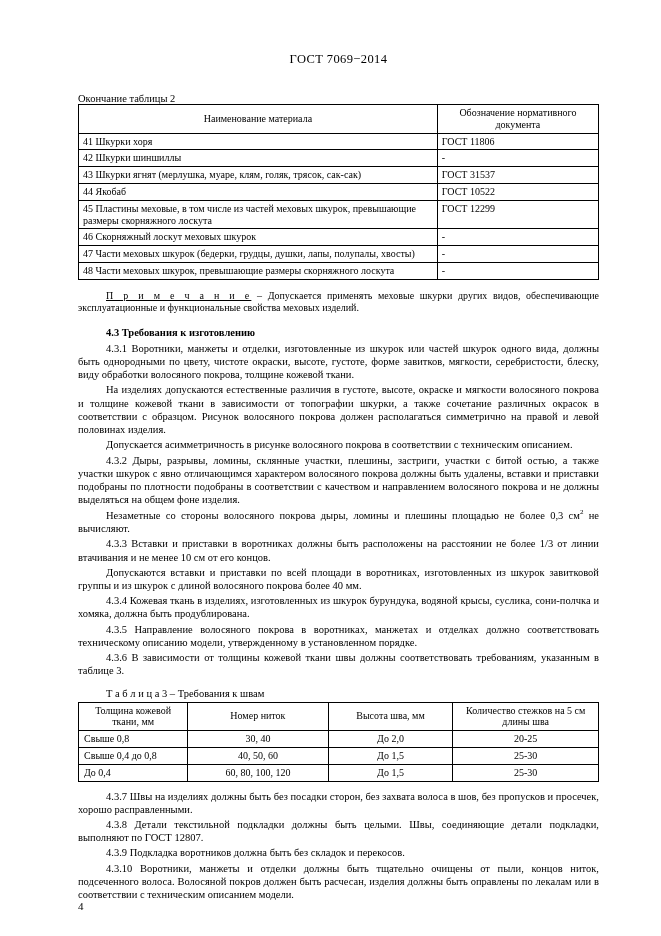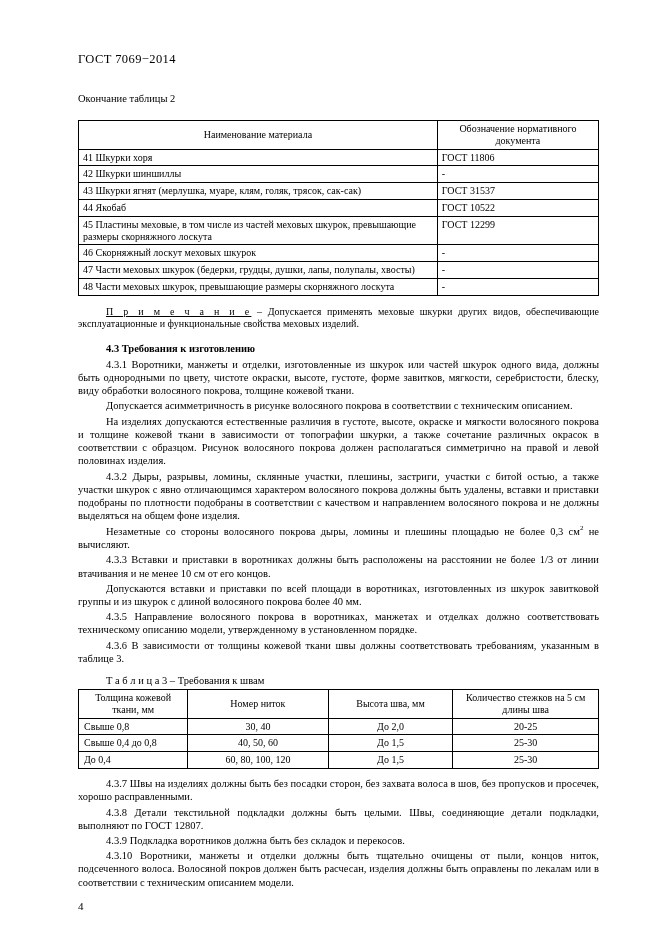--- a/index.html
+++ b/index.html
@@ -19,24 +19,25 @@
     width: 661px;
     height: 936px;
     box-sizing: border-box;
     padding: 52px 62px 0 78px;
   }
   .doc-header {
     font-family: "Liberation Serif", serif;
     font-size: 12.5px;
     letter-spacing: 0.4px;
     margin-bottom: 26px;
+    text-align: center;
   }
   .caption {
     font-size: 10.5px;
-    margin: 0 0 16px 0;
+    margin: 0 0 0 0;
   }
   table.doc-table {
     border-collapse: collapse;
     width: 100%;
     table-layout: fixed;
   }
   table.doc-table td, table.doc-table th {
     border: 1px solid #000;
     font-size: 10px;
     padding: 2px 4px;
@@ -158,26 +159,27 @@
     </tbody>
   </table>
 
   <div class="note">
     <span class="spaced">П р и м е ч а н и е</span><span> – Допускается применять меховые шкурки других видов, обеспечивающие эксплуатационные и функциональные свойства меховых изделий.</span>
   </div>
 
   <div class="section-title">4.3 Требования к изготовлению</div>
 
   <p class="body">4.3.1 Воротники, манжеты и отделки, изготовленные из шкурок или частей шкурок одного вида, должны быть однородными по цвету, чистоте окраски, высоте, густоте, форме завитков, мягкости, серебристости, блеску, виду обработки волосяного покрова, толщине кожевой ткани.</p>
+  <p class="body">На изделиях допускаются естественные различия в густоте, высоте, окраске и мягкости волосяного покрова и толщине кожевой ткани в зависимости от топографии шкурки, а также сочетание различных окрасок в соответствии с образцом. Рисунок волосяного покрова должен располагаться симметрично на правой и левой половинах изделия.</p>
   <p class="body">Допускается асимметричность в рисунке волосяного покрова в соответствии с техническим описанием.</p>
-  <p class="body">На изделиях допускаются естественные различия в густоте, высоте, окраске и мягкости волосяного покрова и толщине кожевой ткани в зависимости от топографии шкурки, а также сочетание различных окрасок в соответствии с образцом. Рисунок волосяного покрова должен располагаться симметрично на правой и левой половинах изделия.</p>
   <p class="body">4.3.2 Дыры, разрывы, ломины, склянные участки, плешины, застриги, участки с битой остью, а также участки шкурок с явно отличающимся характером волосяного покрова должны быть удалены, вставки и приставки подобраны по плотности подобраны в соответствии с качеством и направлением волосяного покрова и не должны выделяться на общем фоне изделия.</p>
   <p class="body"><span>Незаметные со стороны волосяного покрова дыры, ломины и плешины площадью не более 0,3 см</span><sup>2</sup><span> не вычисляют.</span></p>
   <p class="body">4.3.3 Вставки и приставки в воротниках должны быть расположены на расстоянии не более 1/3 от линии втачивания и не менее 10 см от его концов.</p>
   <p class="body">Допускаются вставки и приставки по всей площади в воротниках, изготовленных из шкурок завитковой группы и из шкурок с длиной волосяного покрова более 40 мм.</p>
+  <p class="body">4.3.4 Кожевая ткань в изделиях, изготовленных из шкурок бурундука, водяной крысы, суслика, сони-полчка и хомяка, должна быть продублирована.</p>
   <p class="body">4.3.5 Направление волосяного покрова в воротниках, манжетах и отделках должно соответствовать техническому описанию модели, утвержденному в установленном порядке.</p>
   <p class="body">4.3.6 В зависимости от толщины кожевой ткани швы должны соответствовать требованиям, указанным в таблице 3.</p>
 
   <div class="table3-caption">Т а б л и ц а   3 – Требования к швам</div>
 
   <table class="doc-table t3">
     <colgroup>
         <col class="c1">
         <col class="c2">
         <col class="c3">

